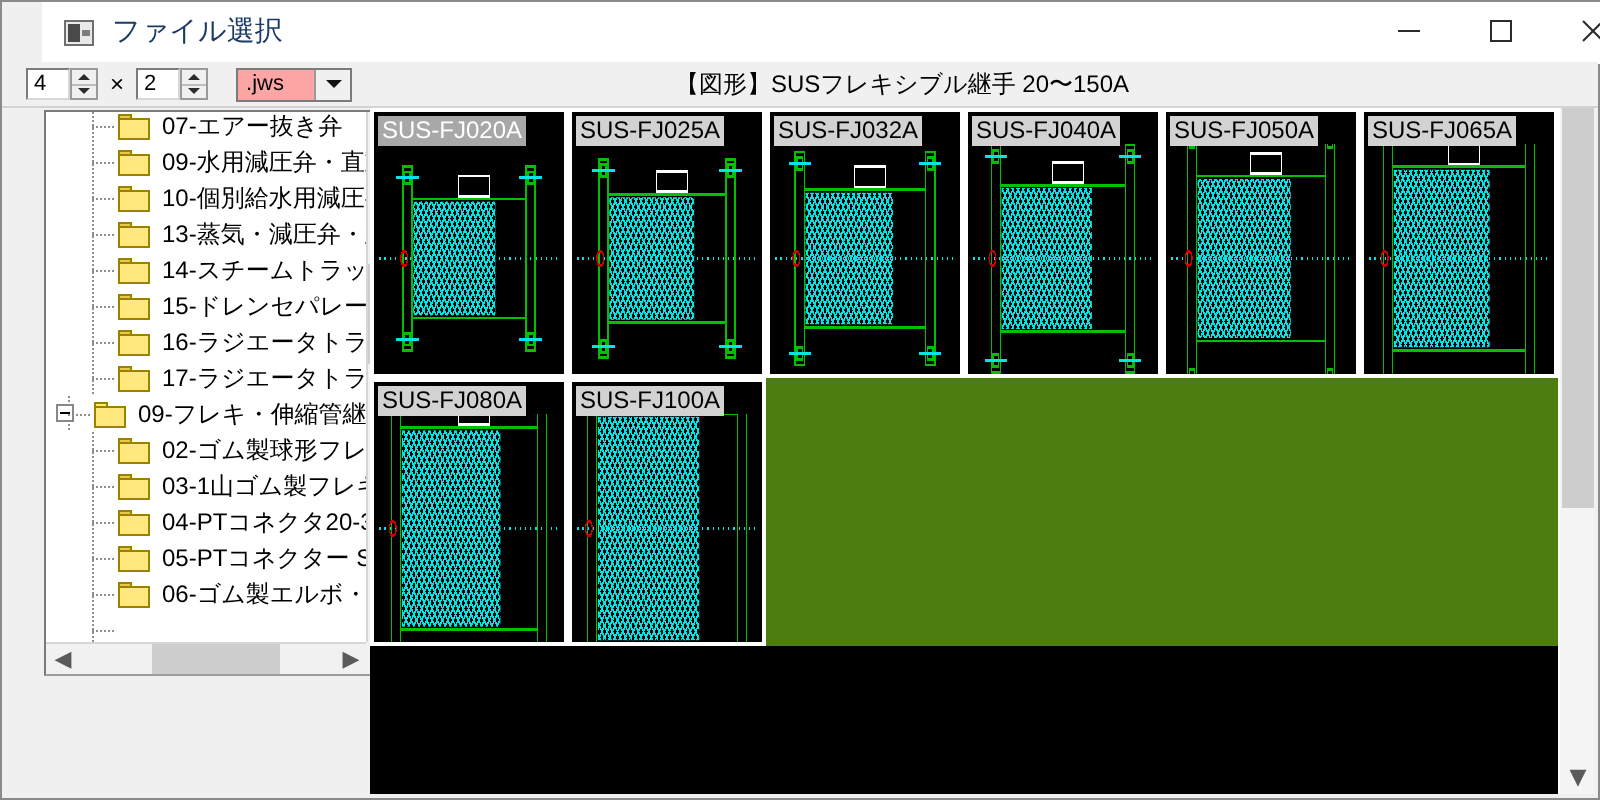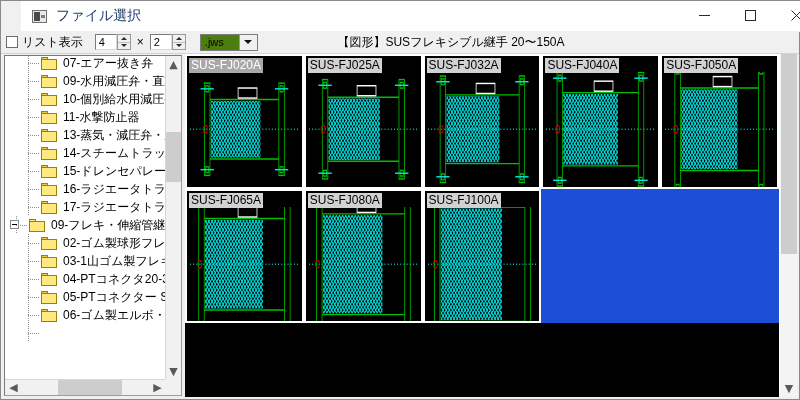--- a/index.html
+++ b/index.html
@@ -77,37 +77,37 @@
   .tri-up{width:0;height:0;border-left:3px solid transparent;border-right:3px solid transparent;border-bottom:3px solid #2b2b2b;}
   .tri-dn{width:0;height:0;border-left:3px solid transparent;border-right:3px solid transparent;border-top:3px solid #2b2b2b;}
   .xsign{font-size:12px;color:#000;margin:0 6px;}
 
   .combo{
     display:flex;height:17px;box-sizing:border-box;margin-left:14px;
     border:1px solid #7b7b7b;background:#ffffff;
   }
   .combo-val{
     width:34px;font-size:11px;color:#000;display:flex;align-items:center;
-    padding-left:4px;background:#4d7c0f;
+    padding-left:4px;background:#fca5a5;
   }
   .combo-btn{
     width:17px;background:#f0f0f0;border-left:1px solid #9a9a9a;
     display:flex;align-items:center;justify-content:center;
   }
   .tri-dn-big{width:0;height:0;border-left:4px solid transparent;border-right:4px solid transparent;border-top:4px solid #111;}
 
   .doc-title{
     position:absolute;left:0;right:0;text-align:center;
     font-size:12px;color:#000;white-space:nowrap;
     pointer-events:none;
   }
 
   
   .tree-panel{
-    position:absolute;left:3px;top:54px;width:178px;height:341px;
+    position:absolute;left:21px;top:54px;width:178px;height:283px;
     box-sizing:border-box;background:#c2410c;
     border:1px solid #9d9d9d;border-top-color:#7a7a7a;border-left-color:#7a7a7a;
     overflow:hidden;
   }
   .tree-clip{
     position:absolute;left:0;top:0;width:161px;height:324px;overflow:hidden;
     background:#ffffff;
   }
   .tree-inner{position:absolute;left:0;top:-2px;width:260px;}
   .trow{
@@ -168,22 +168,22 @@
   .sb-thumb{position:absolute;background:#cdcdcd;}
   .chev{color:#5a5a5a;font-size:11px;line-height:1;font-family:"DejaVu Sans",sans-serif;}
 
   
   .thumb-panel{
     position:absolute;left:184px;top:53px;width:612px;height:343px;
     background:#000000;box-sizing:border-box;
   }
   .grid{
     position:absolute;left:0;top:0;width:594px;height:269px;
-    display:grid;grid-template-columns:repeat(5,1fr);grid-template-rows:repeat(2,1fr);
-    gap:0px;background:#1d4ed8;
+    display:grid;grid-template-columns:repeat(6,1fr);grid-template-rows:repeat(2,1fr);
+    gap:0px;background:#4d7c0f;
   }
   .cell{
     position:relative;background:#000000;box-sizing:border-box;
     border:2px solid #ffffff;border-top-width:2px;
     overflow:hidden;
   }
   .cell .cap{
     position:absolute;left:2px;top:2px;height:15px;
     font-size:12px;line-height:15px;color:#000;
     background:#d2d2d2;padding:0 2px;white-space:nowrap;
@@ -226,24 +226,20 @@
         <svg width="13" height="13" viewBox="0 0 13 13">
             <line x1="1.5" y1="1.5" x2="11.5" y2="11.5" stroke="#2b2b2b" stroke-width="1"></line>
             <line x1="11.5" y1="1.5" x2="1.5" y2="11.5" stroke="#2b2b2b" stroke-width="1"></line>
           </svg>
       </div>
     </div>
   </div>
 
   <div class="toolbar">
 
-    <div class="chk-wrap">
-      <div class="chkbox"></div>
-      <div class="chk-label">リスト表示</div>
-    </div>
 
     <div style="display:flex;align-items:center;margin-left:12px;">
       <div class="numbox">4</div>
       <div class="spin">
         <div>
             <i class="tri-up"></i>
           </div>
         <div>
             <i class="tri-dn"></i>
           </div>
@@ -289,28 +285,20 @@
             </div>
             <span class="tlabel">09-水用減圧弁・直動</span>
           </div>
           <div class="trow">
             <div class="dots d2"></div>
             <div class="folder">
               <div class="ftab"></div>
               <div class="fbody"></div>
             </div>
             <span class="tlabel">10-個別給水用減圧弁</span>
-          </div>
-          <div class="trow">
-            <div class="dots d2"></div>
-            <div class="folder">
-              <div class="ftab"></div>
-              <div class="fbody"></div>
-            </div>
-            <span class="tlabel">11-水撃防止器</span>
           </div>
           <div class="trow">
             <div class="dots d2"></div>
             <div class="folder">
               <div class="ftab"></div>
               <div class="fbody"></div>
             </div>
             <span class="tlabel">13-蒸気・減圧弁・直動</span>
           </div>
           <div class="trow">

